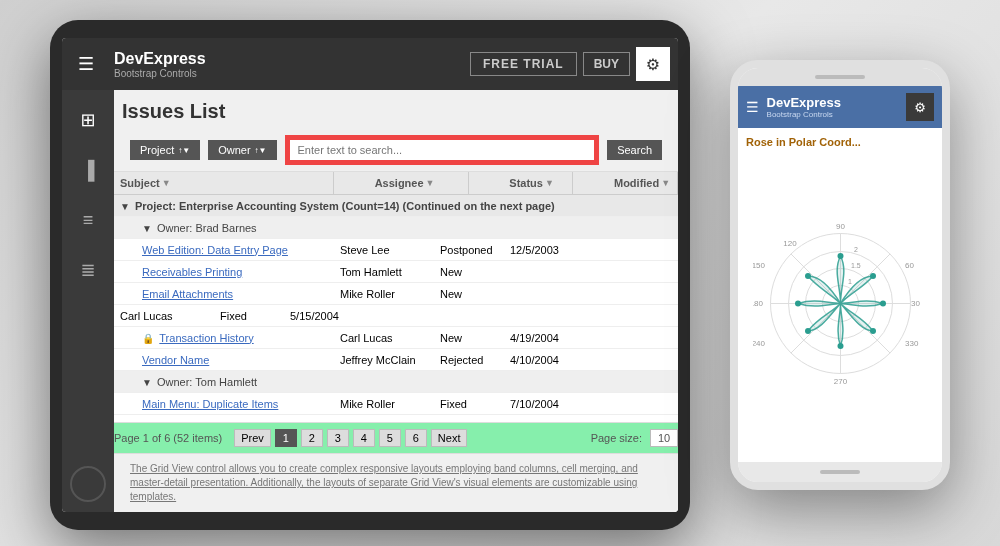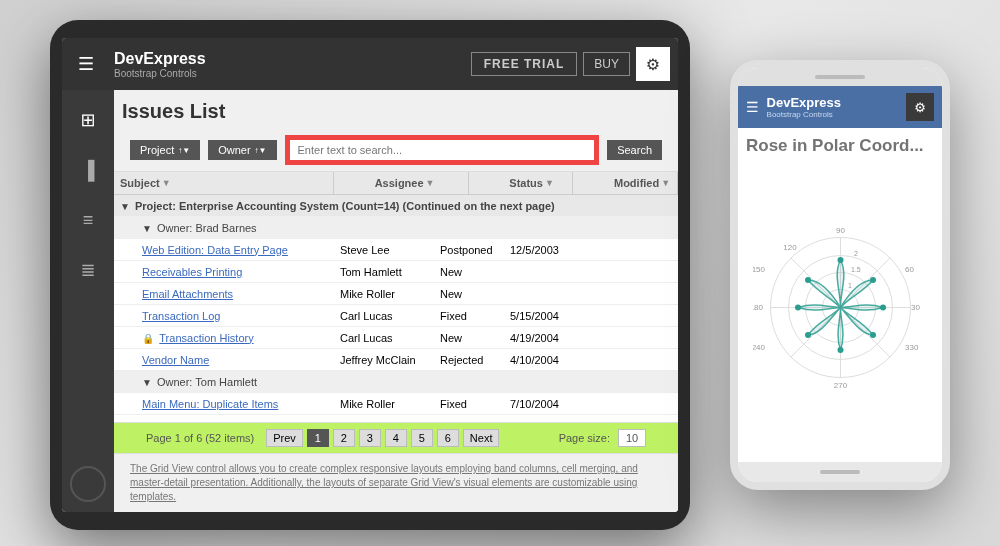--- a/index.html
+++ b/index.html
@@ -99,21 +99,21 @@
       cursor: pointer;
       letter-spacing: 1px;
     }
 
     .btn-buy {
       background: transparent;
       border: 1px solid #888;
       color: #ccc;
       padding: 4px 10px;
       font-size: 12px;
-      font-weight: normal;
+      font-weight: bold;
       cursor: pointer;
     }
 
     .btn-gear {
       background: white;
       border: none;
       color: #333;
       width: 34px;
       height: 34px;
       display: flex;
@@ -295,22 +295,22 @@
     .indent2 { padding-left: 28px; }
 
     .chevron-icon { font-size: 10px; margin-right: 2px; }
 
     .lock-icon { font-size: 10px; margin-right: 2px; }
 
     
     .pagination-bar {
       display: flex;
       align-items: center;
-      padding: 6px 32px;
-      background: #bef264;
+      padding: 6px 0;
+      background: #86efac;
       border-top: 1px solid #ddd;
       font-size: 11px;
       color: #555;
       gap: 4px;
       flex-shrink: 0;
     }
 
     .page-info { margin-right: 8px; }
 
     .page-btn {
@@ -436,23 +436,23 @@
     }
 
     .phone-content {
       flex: 1;
       padding: 8px;
       display: flex;
       flex-direction: column;
     }
 
     .phone-chart-title {
-      font-size: 17px;
+      font-size: 11px;
       font-weight: bold;
-      color: #737373;
+      color: #a16207;
       margin-bottom: 4px;
     }
 
     
     .polar-chart-container {
       flex: 1;
       display: flex;
       align-items: center;
       justify-content: center;
     }
@@ -568,21 +568,20 @@
               <div class="grid-cell col-status">New</div>
               <div class="grid-cell col-modified"></div>
             </div>
             <div class="grid-row">
               <div class="grid-cell col-subject indent2"><a href="#">Email Attachments</a></div>
               <div class="grid-cell col-assignee">Mike Roller</div>
               <div class="grid-cell col-status">New</div>
               <div class="grid-cell col-modified"></div>
             </div>
             <div class="grid-row">
-              <div class="grid-cell col-subject indent2"><a href="#">Transaction Log</a></div>
               <div class="grid-cell col-assignee">Carl Lucas</div>
               <div class="grid-cell col-status">Fixed</div>
               <div class="grid-cell col-modified">5/15/2004</div>
             </div>
             <div class="grid-row">
               <div class="grid-cell col-subject indent2">
                 <span class="lock-icon">🔒</span>
                 <a href="#">Transaction History</a>
               </div>
               <div class="grid-cell col-assignee">Carl Lucas</div>

